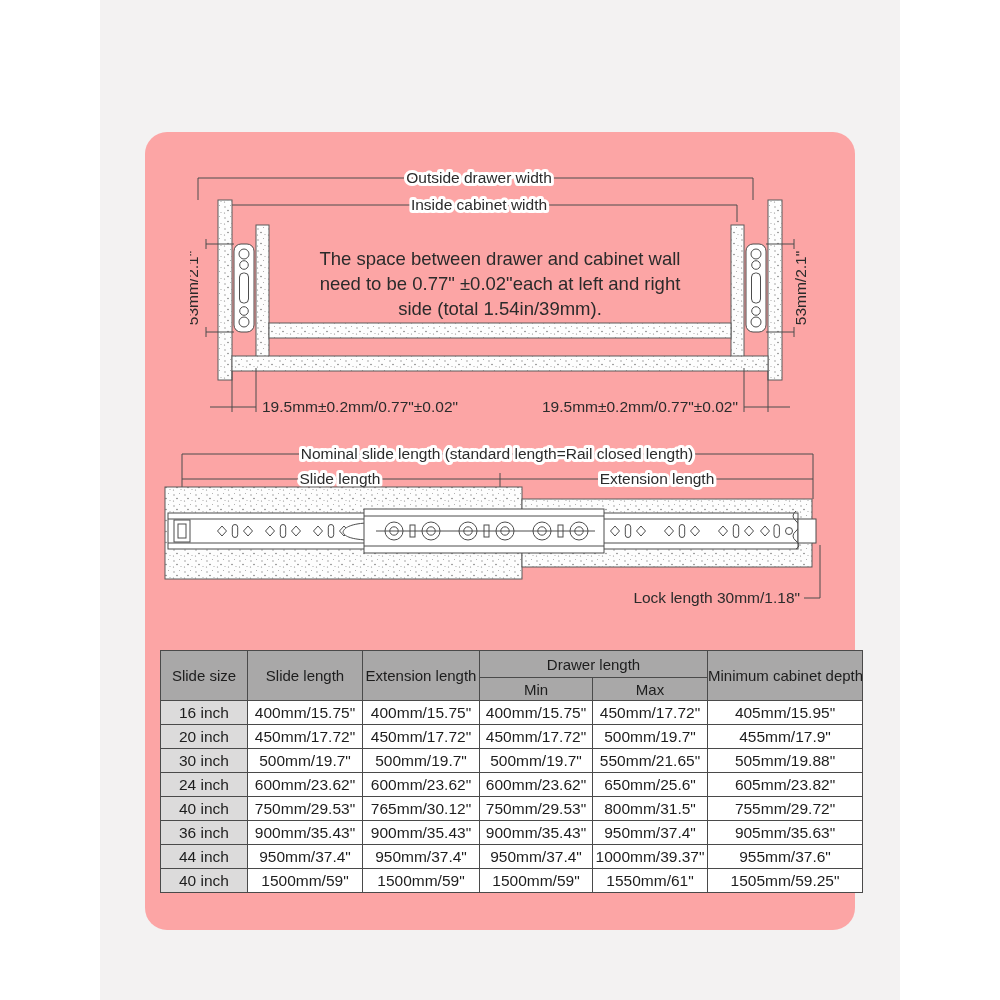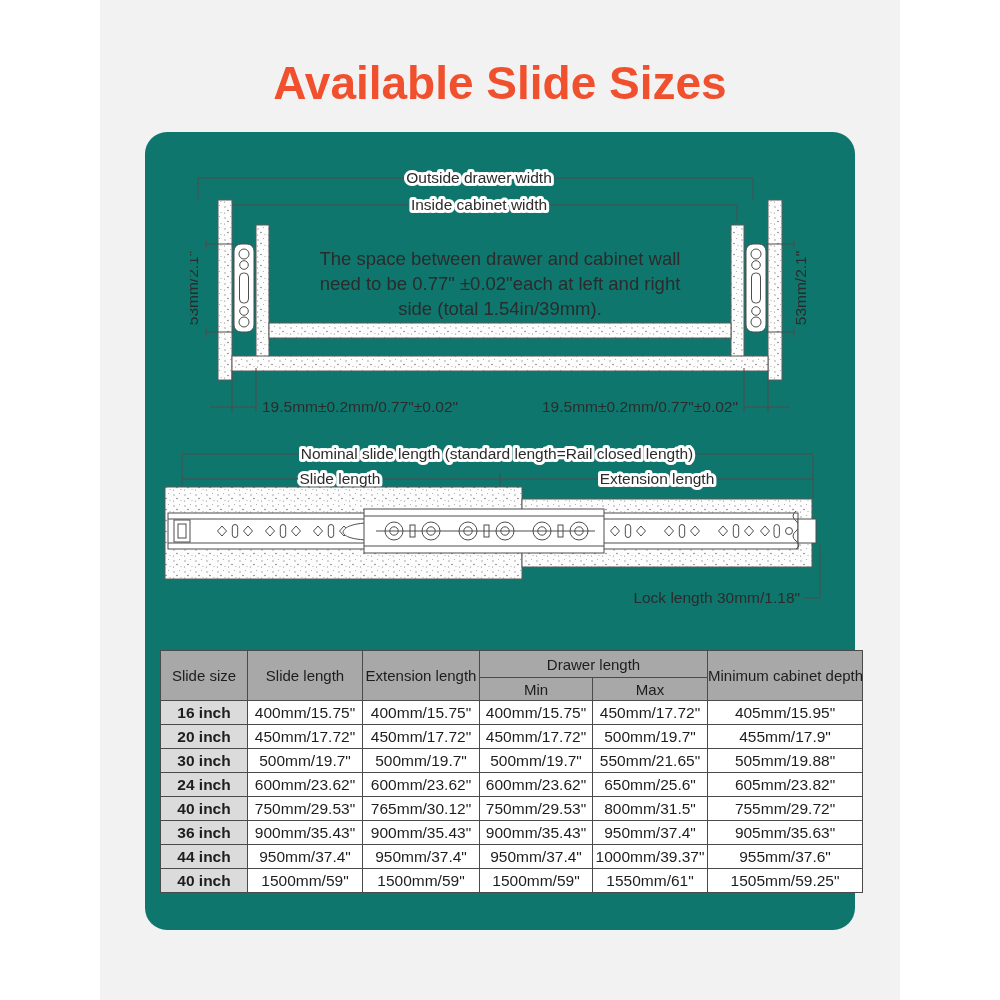--- a/index.html
+++ b/index.html
@@ -9,21 +9,21 @@
     font-family:"Liberation Sans", sans-serif;
   }
   .band { position:absolute; left:100px; top:0; width:800px; height:1000px; background:#F3F2F2; }
   .title {
     position:absolute; top:56px; left:0; width:100%;
     text-align:center; font-size:46px; font-weight:bold;
     color:#F0502E; margin:0; letter-spacing:0;
   }
   .card {
     position:absolute; left:145px; top:132px; width:710px; height:798px;
-    background:#0f766e; border-radius:22px;
+    background:#fca5a5; border-radius:22px;
   }
   .diag1 { position:absolute; left:45px; top:28px; }
   .diag2 { position:absolute; left:5px; top:305px; }
   svg { display:block; }
   svg text { font-family:"Liberation Sans", sans-serif; fill:#2b2b2b; }
   .dimlabel {
     font-size:15.5px;
     paint-order:stroke; stroke:#ffffff; stroke-width:6px; stroke-linejoin:round;
   }
   .smalllabel { font-size:15.5px; }
@@ -40,28 +40,27 @@
     font-size:15.5px; color:#1d1d1d;margin-left:12px;
   }
   .sizes th, .sizes td {
     border:1px solid #4a4a4a; text-align:center; vertical-align:middle;
     padding:0; font-weight:normal; overflow:hidden; white-space:nowrap;
   }
   .sizes thead th { background:#A9A8A8; font-size:15px; }
   .sizes thead tr.h1 th { height:26px; }
   .sizes thead tr.h2 th { height:22px; }
   .sizes td { height:23px; background:#ffffff; }
-  .sizes td:first-child { background:#DCDBDB;font-weight:bold; }
+  .sizes td:first-child { background:#DCDBDB; }
 </style>
 </head>
 <body>
 
 <div class="page">
   <div class="band"></div>
-  <h1 class="title">Available Slide Sizes</h1>
 
   <div class="card">
 
     <svg class="diag1" width="620" height="275" viewBox="0 0 620 275">
       <defs>
         <pattern id="speckA" width="11" height="11" patternUnits="userSpaceOnUse">
           <rect width="11" height="11" fill="#fdfdfd"></rect>
           <circle cx="2" cy="3" r="0.7" fill="#8a8a8a"></circle>
           <circle cx="7.5" cy="1.5" r="0.5" fill="#9a9a9a"></circle>
           <circle cx="5" cy="6.5" r="0.8" fill="#7d7d7d"></circle>

